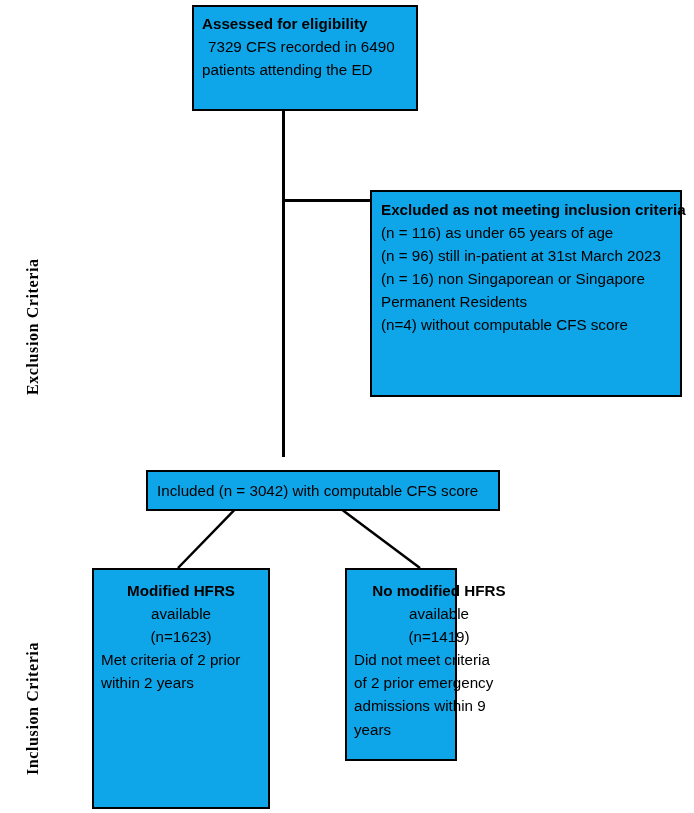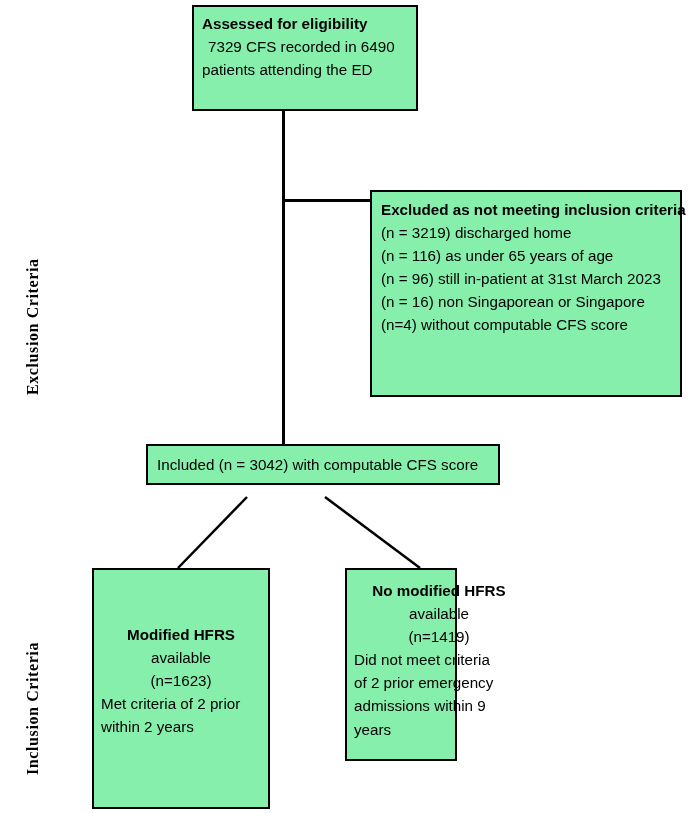--- a/index.html
+++ b/index.html
@@ -28,21 +28,21 @@
     transform-origin: 0 0;
     transform: rotate(-90deg);
     color: #000;
   }
 
   
   .box {
     position: absolute;
     box-sizing: border-box;
     border: 2.5px solid #000;
-    background: #86efac;
+    background: #0ea5e9;
   }
   .box-inner {
     padding: 5px 8px 4px 8px;
   }
   .line {
     font-size: 15.2px;
     line-height: 1.52;
     white-space: nowrap;
   }
   .line.bold { font-weight: bold; }
@@ -88,36 +88,36 @@
     <div class="box-inner">
       <div class="line bold">Assessed for eligibility</div>
       <div class="line" style="padding-left:6px;">7329 CFS recorded in 6490</div>
       <div class="line">patients attending the ED</div>
     </div>
   </div>
 
   <div class="box" style="left:370px; top:190px; width:312px; height:207px;">
     <div class="box-inner" style="padding:6px 8px 4px 9px;">
       <div class="line bold">Excluded as not meeting inclusion criteria</div>
-      <div class="line">(n = 3219) discharged home</div>
       <div class="line">(n = 116) as under 65 years of age</div>
       <div class="line">(n = 96) still in-patient at 31st March 2023</div>
       <div class="line">(n = 16) non Singaporean or Singapore</div>
+      <div class="line">Permanent Residents</div>
       <div class="line">(n=4) without computable CFS score</div>
     </div>
   </div>
 
-  <div class="box" style="left:146px; top:444px; width:354px; height:41px;">
+  <div class="box" style="left:146px; top:470px; width:354px; height:41px;">
     <div class="box-inner" style="padding:7px 8px 0 9px;">
       <div class="line">Included (n = 3042) with computable CFS score</div>
     </div>
   </div>
 
   <div class="box" style="left:92px; top:568px; width:178px; height:241px;">
-    <div class="box-inner" style="padding:9px 7px 0 7px;margin-top:44px;">
+    <div class="box-inner" style="padding:9px 7px 0 7px;">
       <div class="line bold center">Modified HFRS</div>
       <div class="line center">available</div>
       <div class="line center">(n=1623)</div>
       <div class="line">Met criteria of 2 prior</div>
       <div class="line">within 2 years</div>
     </div>
   </div>
 
   <div class="box" style="left:345px; top:568px; width:112px; height:193px;">
     <div class="box-inner" style="padding:9px 7px 0 7px; width:170px;">

